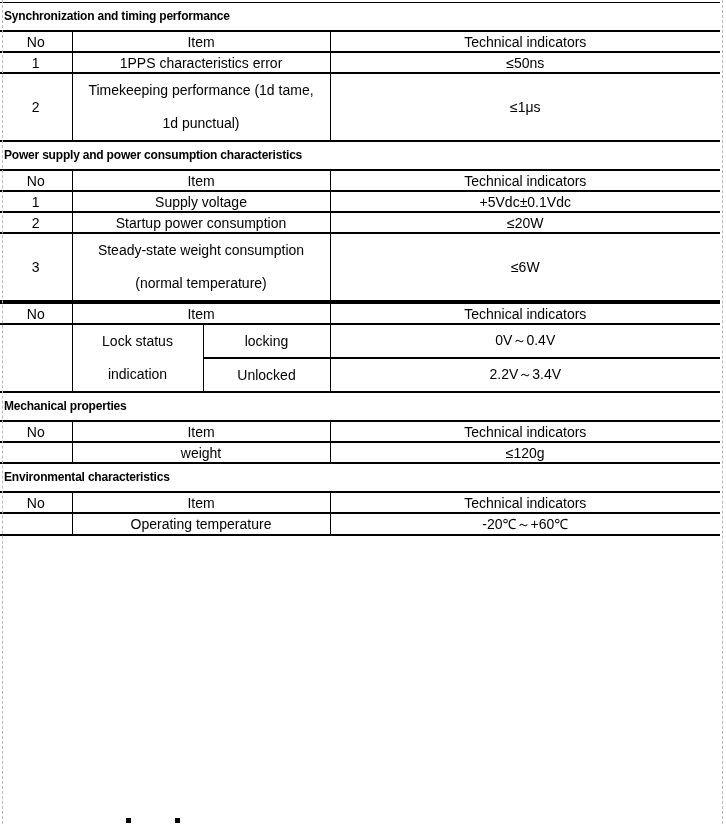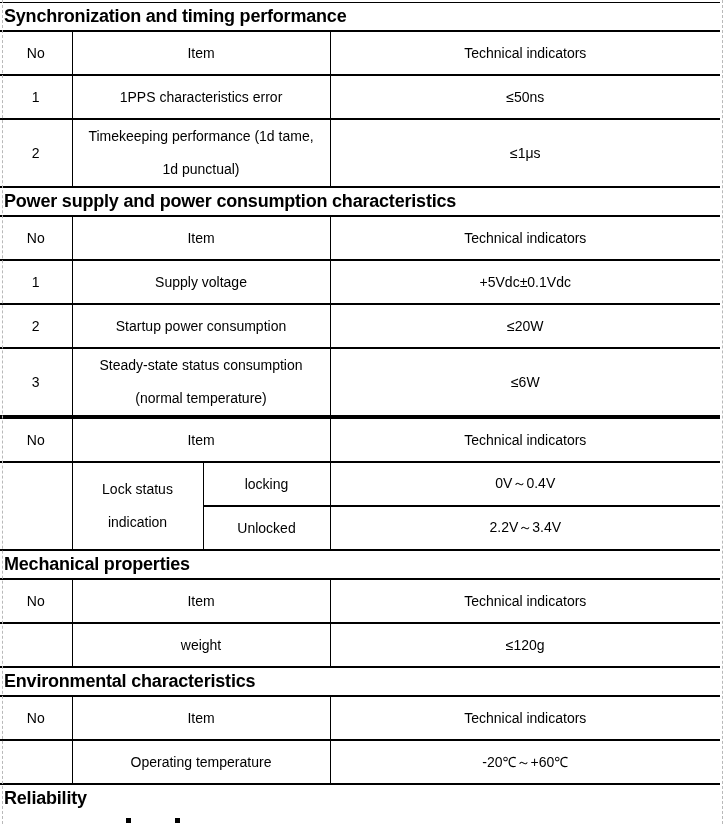--- a/index.html
+++ b/index.html
@@ -16,39 +16,39 @@
     position: absolute; top: 0; bottom: 0; width: 0;
     border-left: 1px dashed #b9b9b9;
     z-index: 3;
   }
   .guide-left  { left: 2px; }
   .guide-right { left: 722px; }
   .content { position: absolute; top: 2px; left: 0; width: 720px; z-index: 1; }
   .top-rule { height: 0; border-top: 1px solid #000; }
   .sec-title {
     height: 27px; line-height: 27px;
-    font-size: 18px; font-weight: bold;
+    font-size: 12px; font-weight: bold;
     letter-spacing: -0.2px;
     padding-left: 4px;
     white-space: nowrap;
     overflow: hidden;
   }
   table.spec {
     border-collapse: collapse;
     width: 720px;
     table-layout: fixed;
   }
   table.spec td {
     border-top: 2px solid #000;
     border-bottom: 2px solid #000;
     font-size: 14px;
     text-align: center;
     vertical-align: middle;
     padding: 0;
-    height: 44px;
+    height: 21px;
     overflow: hidden;
   }
   table.spec td.vl { border-left: 1px solid #000; }
   table.spec td.tall { height: 66px; }
   .lines2 { line-height: 33px; }
   .c-no   { width: 72px; }
   .c-item { width: 258px; }
   .c-val  { width: 390px; }
   .c-grp  { width: 131px; }
   .c-sub  { width: 127px; }
@@ -123,21 +123,21 @@
         <td class="vl">+5Vdc±0.1Vdc</td>
       </tr>
       <tr>
         <td>2</td>
         <td class="vl">Startup power consumption</td>
         <td class="vl">≤20W</td>
       </tr>
       <tr>
         <td class="tall">3</td>
         <td class="vl tall lines2">
-          <div>Steady-state status consumption</div>
+          <div>Steady-state weight consumption</div>
           <div>(normal temperature)</div>
         </td>
         <td class="vl tall">≤6W</td>
       </tr>
     </tbody>
       </table>
   </div>
 
   <div class="sec">
     <table class="spec">
@@ -210,19 +210,18 @@
       <tr>
         <td></td>
         <td class="vl">Operating temperature</td>
         <td class="vl">-20℃～+60℃</td>
       </tr>
     </tbody>
       </table>
   </div>
 
   <div class="sec">
-    <div class="sec-title">Reliability</div>
   </div>
 
 </div>
 
 <div class="cutoff-mark cutoff-a"></div>
 <div class="cutoff-mark cutoff-b"></div>
 
 </body></html>

